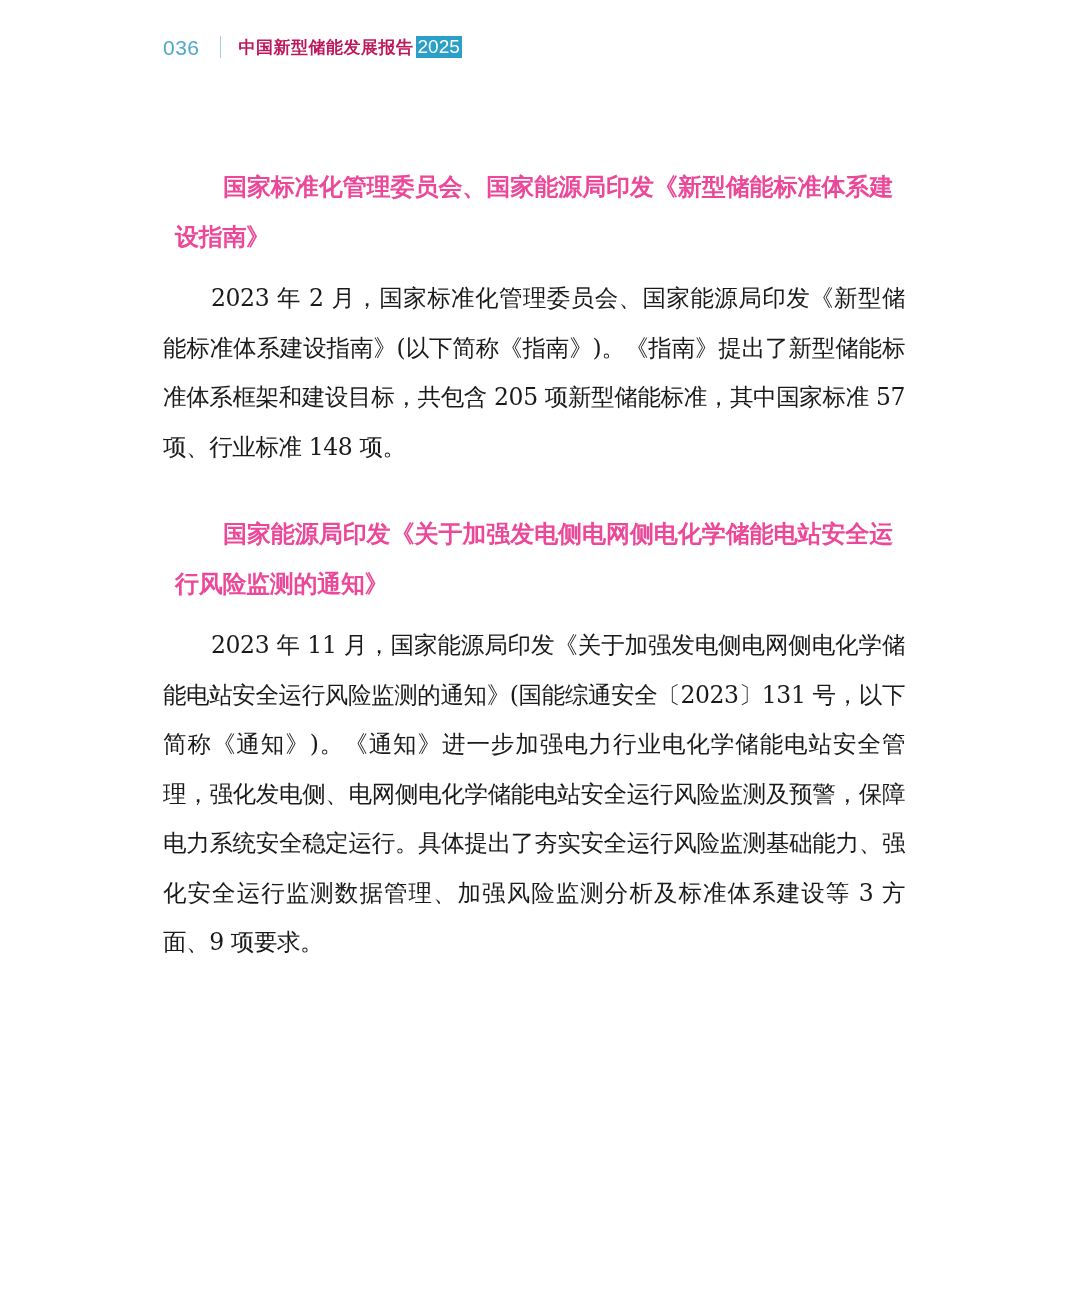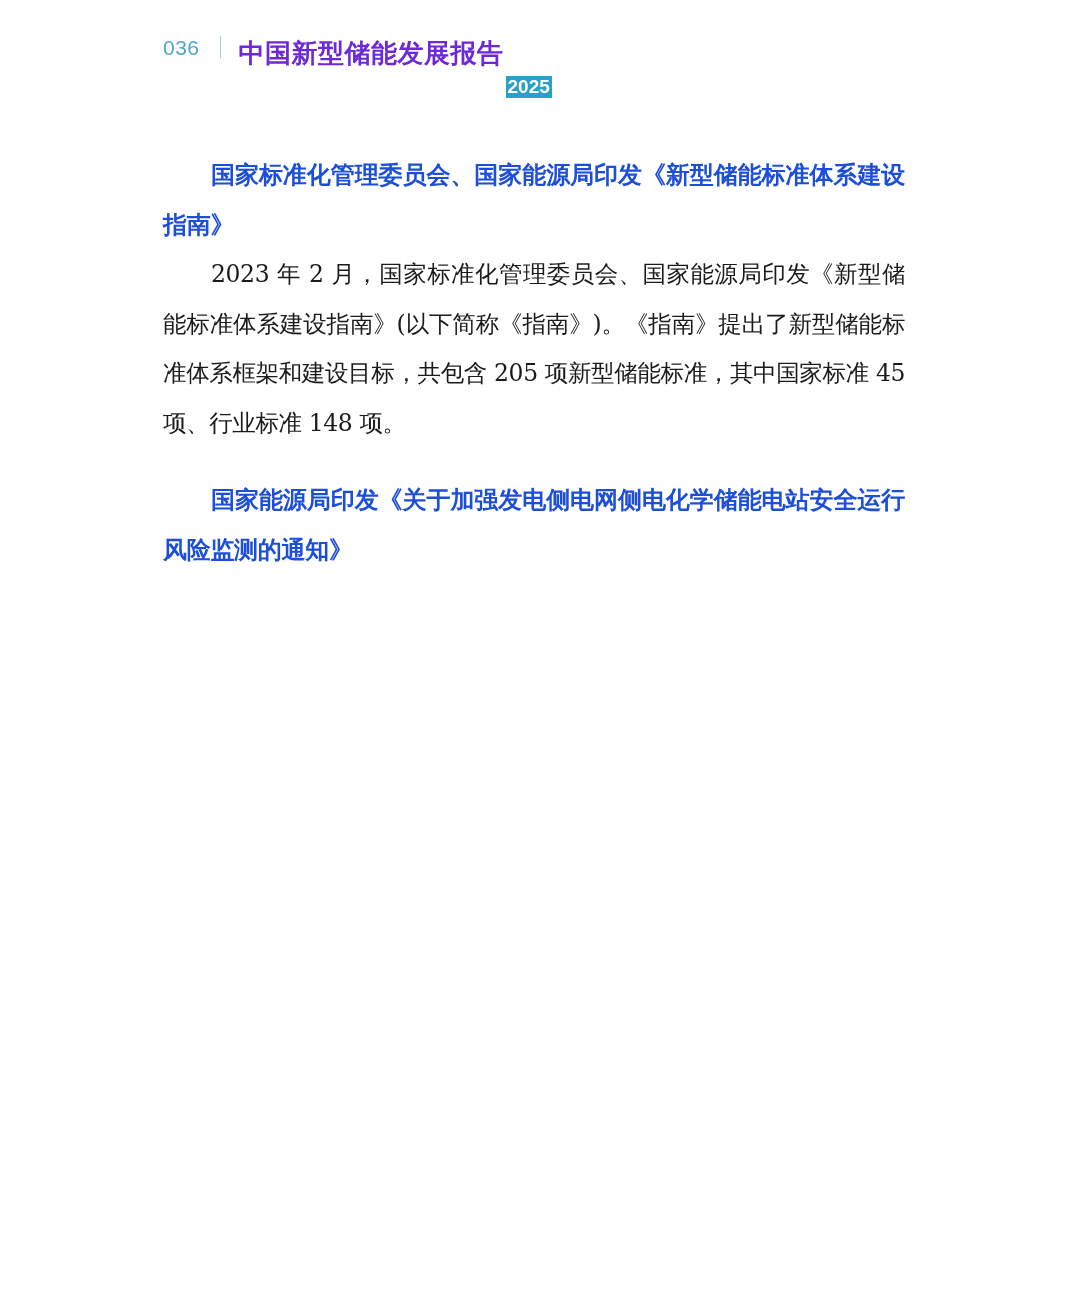--- a/index.html
+++ b/index.html
@@ -4,55 +4,55 @@
   <style>
     html, body { margin: 0; padding: 0; background: #ffffff; }
     body { width: 1080px; height: 1304px; position: relative; overflow: hidden; }
     .header {
       position: absolute; left: 163px; top: 36px; height: 30px;
       display: flex; align-items: flex-start;
       font-family: "DejaVu Sans", sans-serif;
     }
     .page-num { color: #4fa8c6; font-size: 21px; font-family: "Liberation Sans", sans-serif; letter-spacing: 0.5px; }
     .divider { width: 1px; height: 22px; background: #9fcfe0; margin: 0 18px 0 20px; }
-    .report-title { color: #6d28d9; font-size: 26px; font-weight: bold; letter-spacing: 0.5px; }
+    .report-title { color: #be185d; font-size: 17px; font-weight: bold; letter-spacing: 0.5px; }
     .year-badge {
-      background: #2a9fc7; color: #ffffff; font-size: 19px; font-weight: bold;
+      background: #2a9fc7; color: #ffffff; font-size: 19px; font-weight: normal;
       padding: 0 2px; margin-left: 2px; line-height: 22px;
       font-family: "Liberation Sans", sans-serif;
-      margin-top: 40px;
     }
     .content { position: absolute; left: 163px; width: 742px; }
     .heading {
-      color: #1d4ed8; font-family: "DejaVu Sans", sans-serif; font-weight: bold;
-      font-size: 24px; line-height: 50px; text-indent: 48px; margin: 0;
+      color: #ec4899; font-family: "DejaVu Sans", sans-serif; font-weight: bold;
+      font-size: 24px; line-height: 50px; text-indent: 48px; margin: 12px;
       text-align: justify; letter-spacing: -0.3px;
     }
     .body-text {
       color: #1a1a1a; font-family: "DejaVu Serif", serif;
       font-size: 23.5px; line-height: 49.5px; text-indent: 48px; margin: 0;
       text-align: justify; letter-spacing: -0.4px;
     }
     #sec1 { top: 150px; }
-    #sec2 { top: 475px; }
+    #sec2 { top: 497px; }
     #sec3 { top: 992px; }
   </style>
 </head>
 <body>
 
 <div class="header">
   <span class="page-num">036</span>
   <span class="divider"></span>
   <span class="report-title">中国新型储能发展报告</span>
   <span class="year-badge">2025</span>
 </div>
 
 <section class="content" id="sec1">
   <h2 class="heading">国家标准化管理委员会、国家能源局印发《新型储能标准体系建设指南》</h2>
-  <p class="body-text">2023 年 2 月，国家标准化管理委员会、国家能源局印发《新型储能标准体系建设指南》(以下简称《指南》)。《指南》提出了新型储能标准体系框架和建设目标，共包含 205 项新型储能标准，其中国家标准 45 项、行业标准 148 项。</p>
+  <p class="body-text">2023 年 2 月，国家标准化管理委员会、国家能源局印发《新型储能标准体系建设指南》(以下简称《指南》)。《指南》提出了新型储能标准体系框架和建设目标，共包含 205 项新型储能标准，其中国家标准 57 项、行业标准 148 项。</p>
 </section>
 
 <section class="content" id="sec2">
   <h2 class="heading">国家能源局印发《关于加强发电侧电网侧电化学储能电站安全运行风险监测的通知》</h2>
+  <p class="body-text">2023 年 11 月，国家能源局印发《关于加强发电侧电网侧电化学储能电站安全运行风险监测的通知》(国能综通安全〔2023〕131 号，以下简称《通知》)。《通知》进一步加强电力行业电化学储能电站安全管理，强化发电侧、电网侧电化学储能电站安全运行风险监测及预警，保障电力系统安全稳定运行。具体提出了夯实安全运行风险监测基础能力、强化安全运行监测数据管理、加强风险监测分析及标准体系建设等 3 方面、9 项要求。</p>
 </section>
 
 <section class="content" id="sec3">
 </section>
 
 </body></html>

